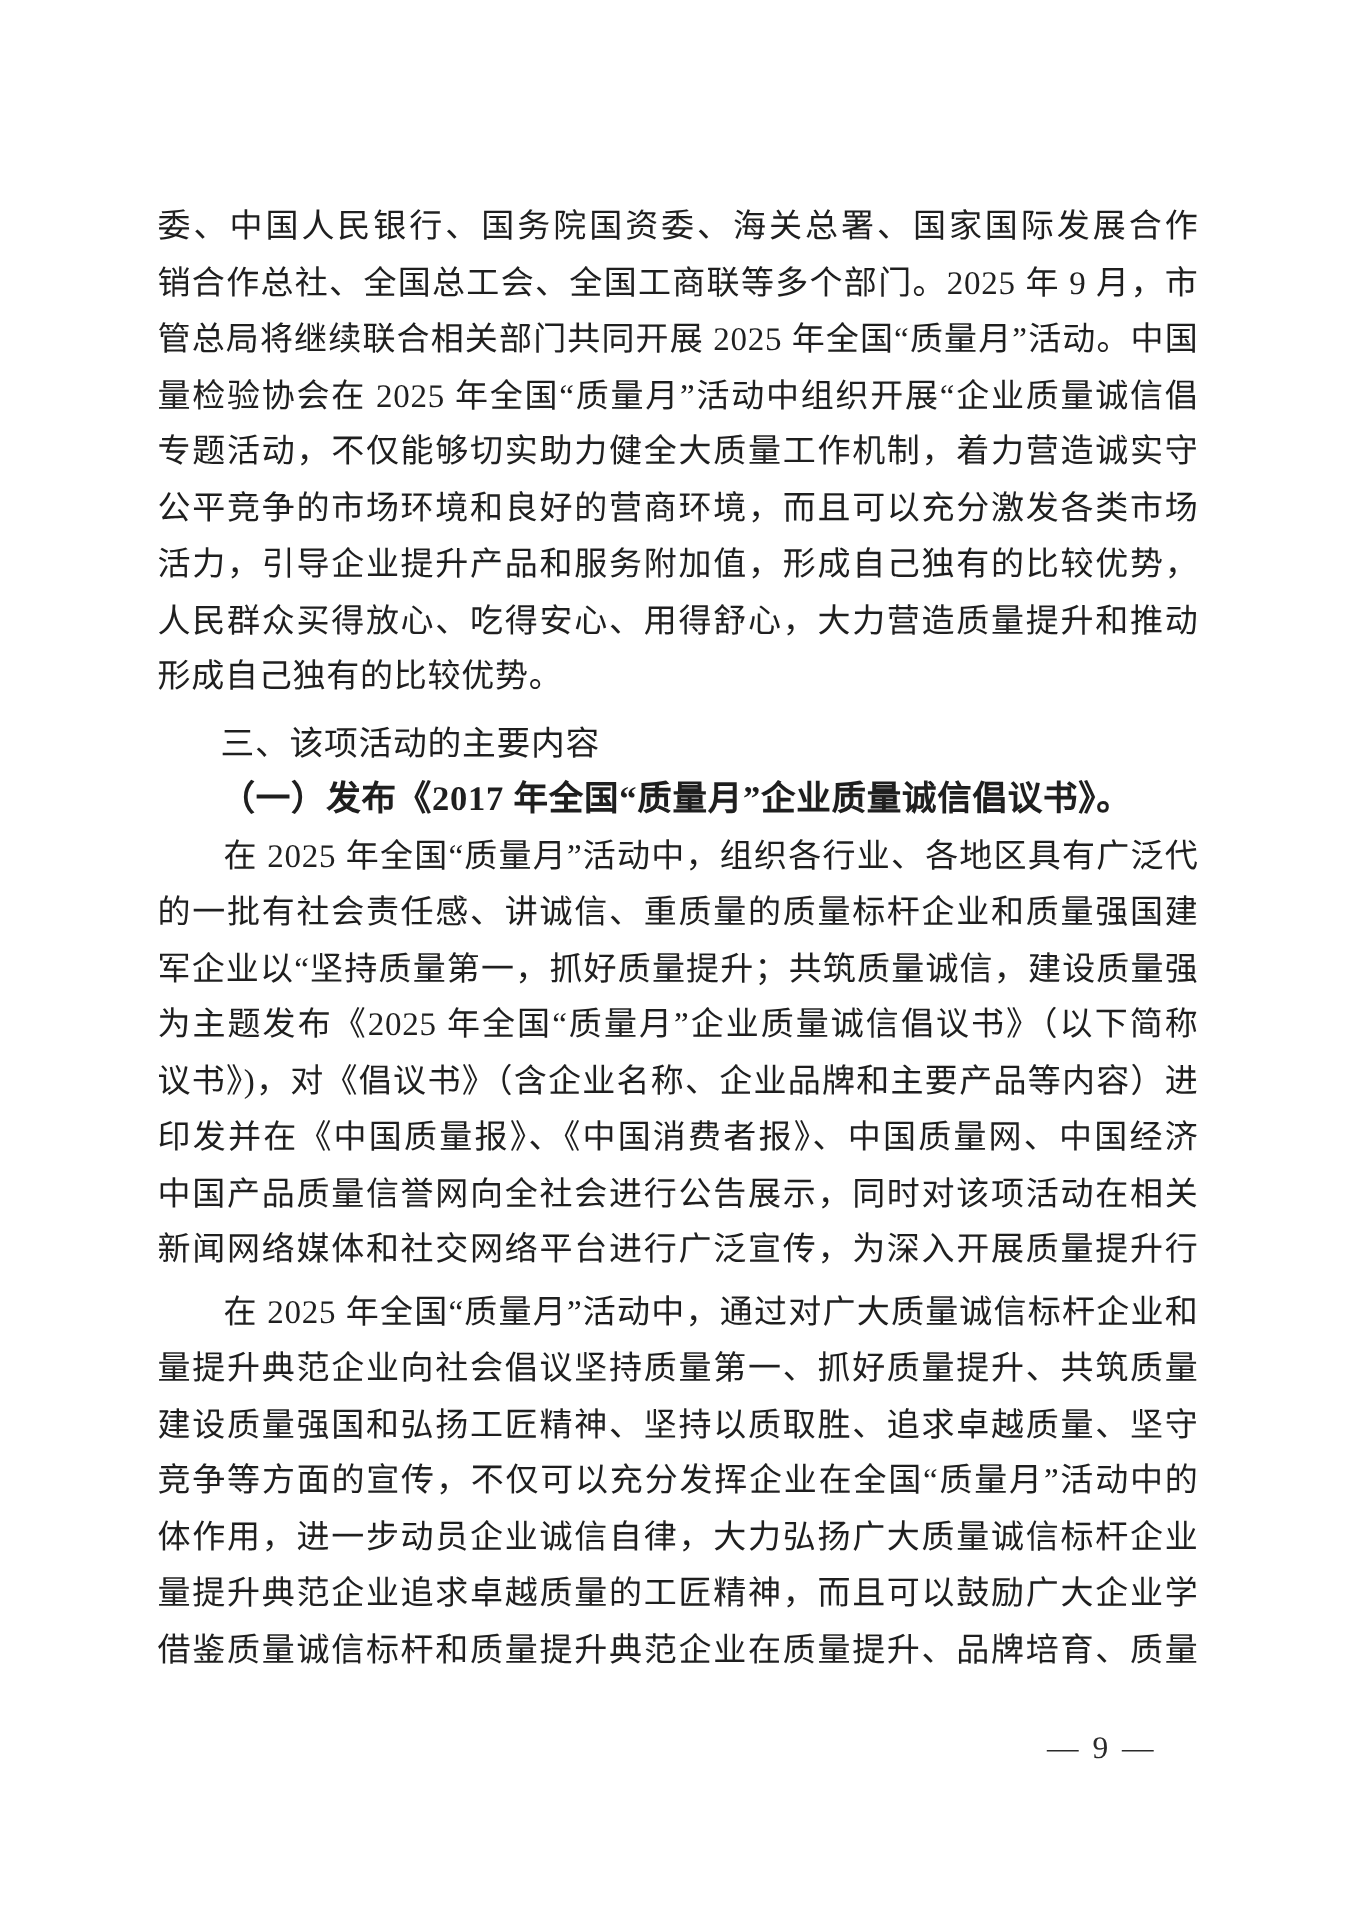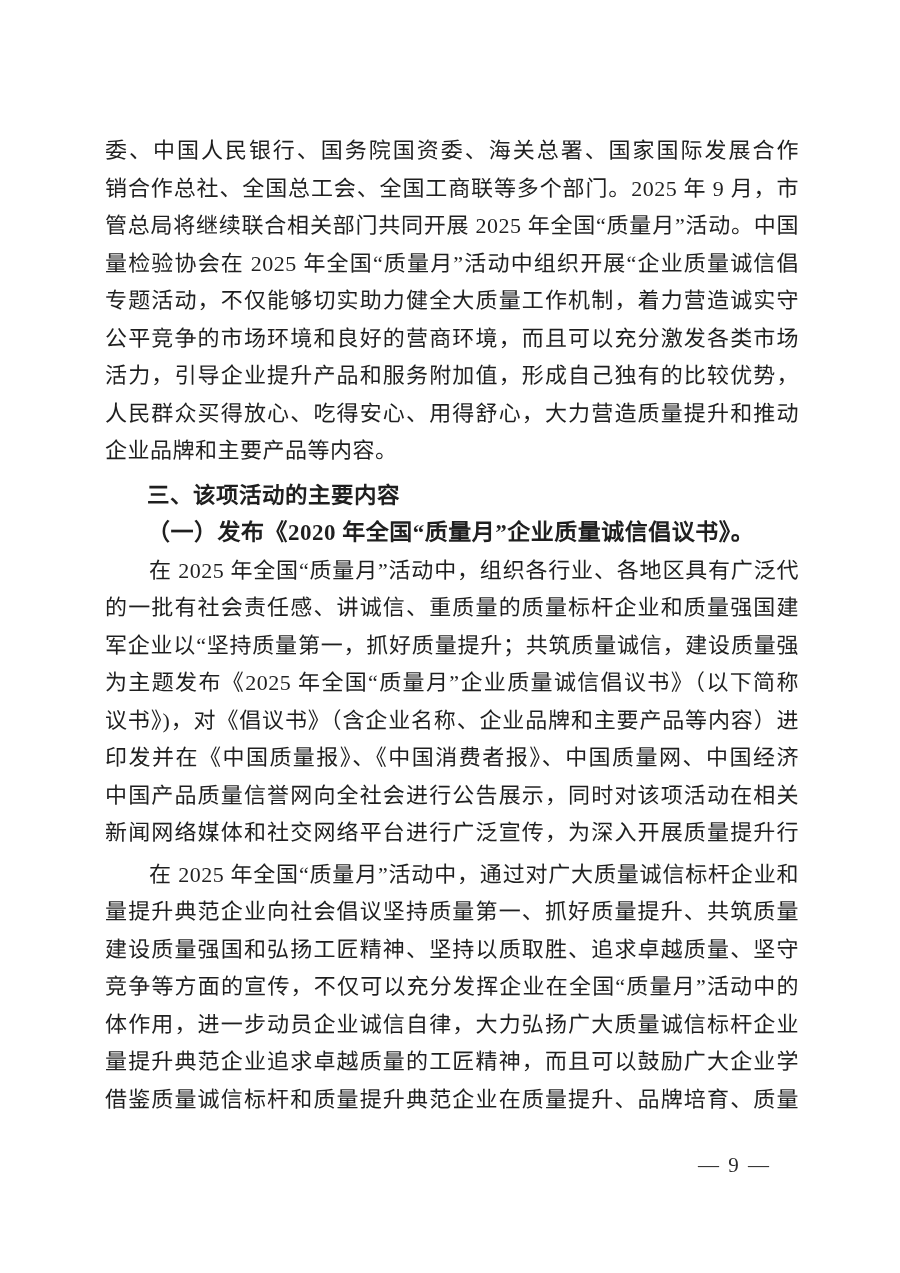--- a/index.html
+++ b/index.html
@@ -40,21 +40,21 @@
   .line.no-fill {
     text-align: left;
     text-align-last: left;
   }
   .line.indent {
     text-indent: 44px;
   }
   [data-name="section-3-heading"] { margin-top: 7px; }
   [data-name="section-3-heading"] .line {
     font-family: "Liberation Sans", "DejaVu Sans", sans-serif;
-    font-weight: 700;
+    font-weight: 400;
     font-size: 22.5px;
     text-indent: 42px;
   }
   [data-name="section-3-1-heading"] .line {
     font-weight: 700;
     font-size: 23px;
     text-indent: 42px;
   }
   [data-name="paragraph-advocacy"] { margin-top: 4px; }
   .page-number {
@@ -78,27 +78,27 @@
   <main class="content" data-name="document-content">
       <div class="block" data-name="continuation-paragraph">
         <div class="line" data-name="text-line">委、中国人民银行、国务院国资委、海关总署、国家国际发展合作署、供</div>
         <div class="line" data-name="text-line">销合作总社、全国总工会、全国工商联等多个部门。2025 年 9 月，市场监</div>
         <div class="line" data-name="text-line">管总局将继续联合相关部门共同开展 2025 年全国“质量月”活动。中国质</div>
         <div class="line" data-name="text-line">量检验协会在 2025 年全国“质量月”活动中组织开展“企业质量诚信倡议”</div>
         <div class="line" data-name="text-line">专题活动，不仅能够切实助力健全大质量工作机制，着力营造诚实守信、</div>
         <div class="line" data-name="text-line">公平竞争的市场环境和良好的营商环境，而且可以充分激发各类市场主体</div>
         <div class="line" data-name="text-line">活力，引导企业提升产品和服务附加值，形成自己独有的比较优势，让</div>
         <div class="line" data-name="text-line">人民群众买得放心、吃得安心、用得舒心，大力营造质量提升和推动质量</div>
-        <div class="line no-fill" data-name="text-line">企业品牌和主要产品等内容。</div>
+        <div class="line no-fill" data-name="text-line">形成自己独有的比较优势。</div>
       </div>
       <div class="block" data-name="section-3-heading">
         <div class="line no-fill" data-name="section-heading-text">三、该项活动的主要内容</div>
       </div>
       <div class="block" data-name="section-3-1-heading">
-        <div class="line no-fill" data-name="subsection-heading-text">（一）发布《2020 年全国“质量月”企业质量诚信倡议书》。</div>
+        <div class="line no-fill" data-name="subsection-heading-text">（一）发布《2017 年全国“质量月”企业质量诚信倡议书》。</div>
       </div>
       <div class="block" data-name="paragraph-proposal-release">
         <div class="line indent" data-name="text-line">在 2025 年全国“质量月”活动中，组织各行业、各地区具有广泛代表性</div>
         <div class="line" data-name="text-line">的一批有社会责任感、讲诚信、重质量的质量标杆企业和质量强国建设领</div>
         <div class="line" data-name="text-line">军企业以“坚持质量第一，抓好质量提升；共筑质量诚信，建设质量强国”</div>
         <div class="line" data-name="text-line">为主题发布《2025 年全国“质量月”企业质量诚信倡议书》（以下简称《倡</div>
         <div class="line" data-name="text-line">议书》)，对《倡议书》（含企业名称、企业品牌和主要产品等内容）进行</div>
         <div class="line" data-name="text-line">印发并在《中国质量报》、《中国消费者报》、中国质量网、中国经济网、</div>
         <div class="line" data-name="text-line">中国产品质量信誉网向全社会进行公告展示，同时对该项活动在相关重点</div>
         <div class="line" data-name="text-line">新闻网络媒体和社交网络平台进行广泛宣传，为深入开展质量提升行动推</div>

